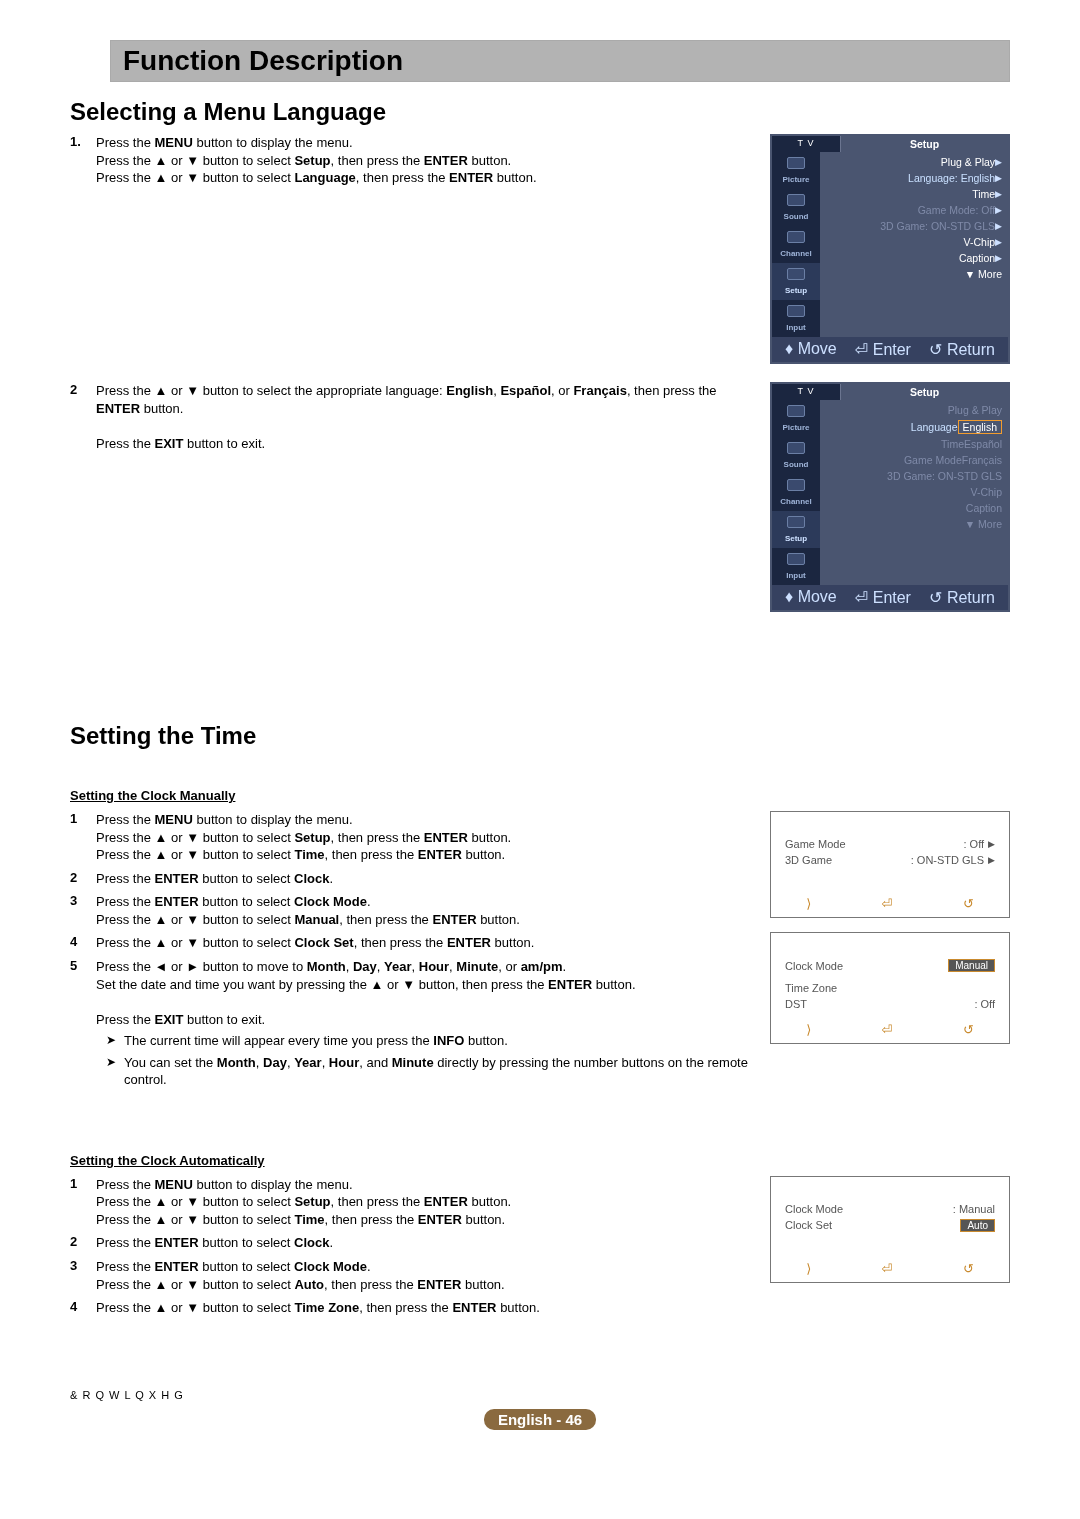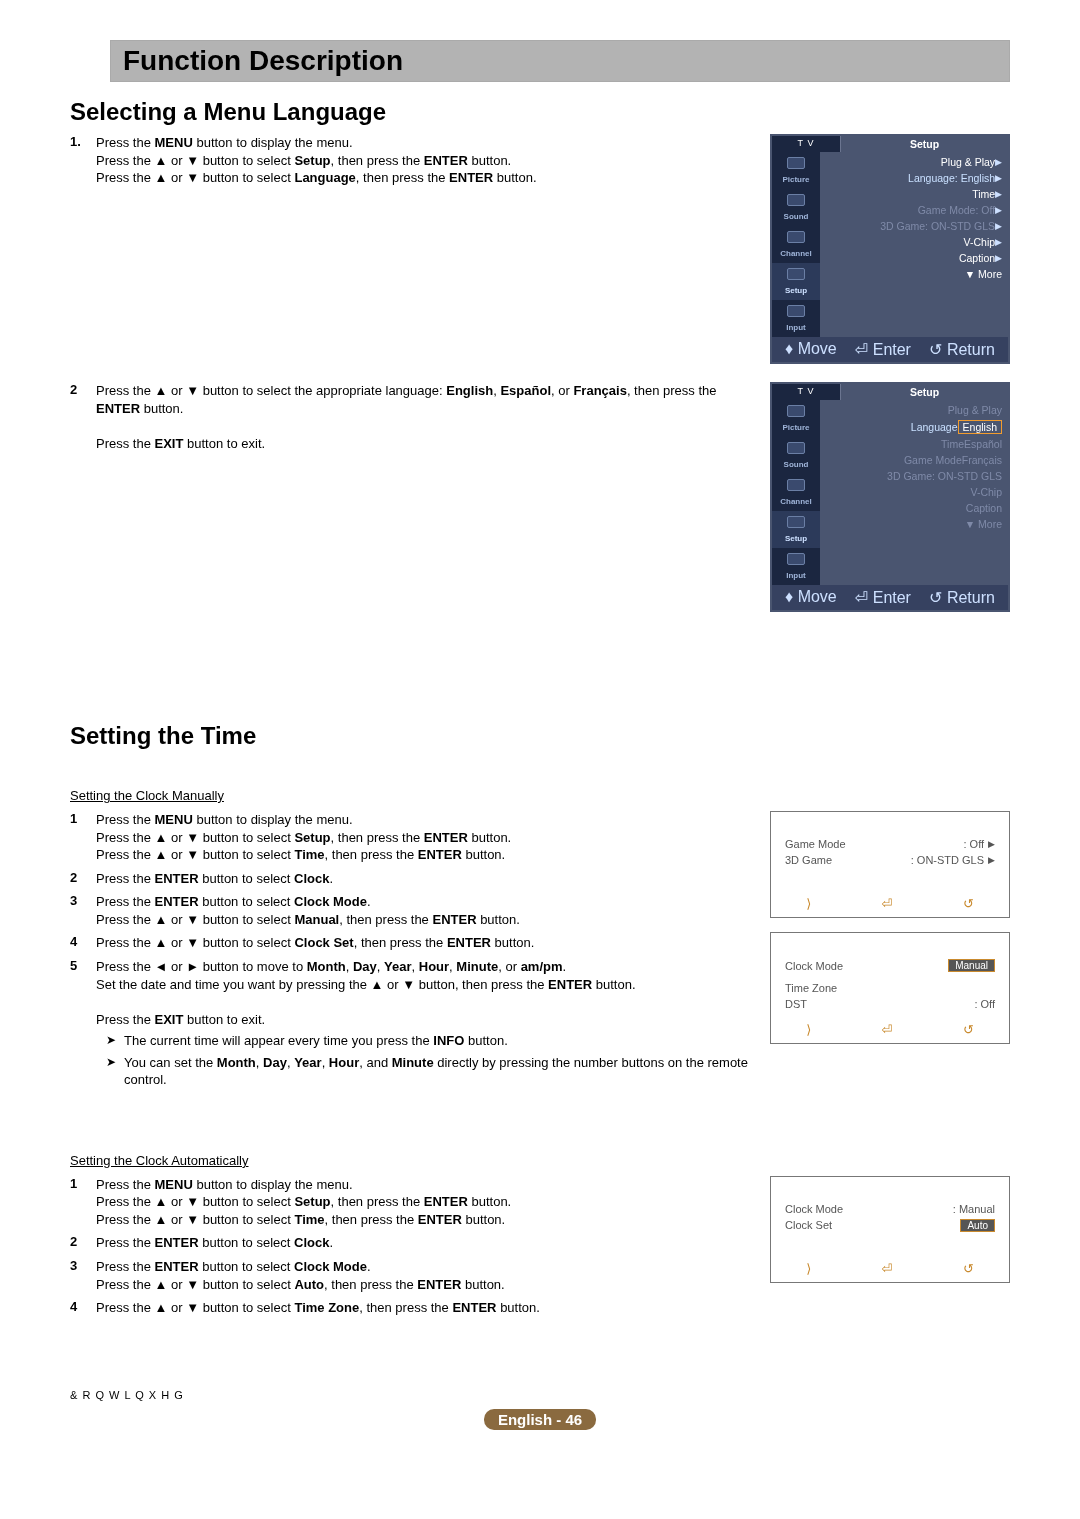--- a/index.html
+++ b/index.html
@@ -7,21 +7,21 @@
   .gray-banner { background: #b3b3b3; border: 1px solid #aaa; padding: 4px 12px; margin-bottom: 16px; margin-left: 40px; }
   .fn-title { font-size: 28px; font-weight: bold; display:inline-block; }
   h2.section { font-size: 24px; font-weight: bold; margin: 12px 0 8px 0; }
   .content-row { display:flex; gap:20px; margin-bottom:18px; align-items:flex-start; }
   .text-col { flex:1; }
   .ol-row { display:flex; gap:10px; margin-bottom:6px; }
   .ol-num { font-weight:bold; min-width:16px; }
   .ol-body { flex:1; line-height:1.35; }
   .bold { font-weight:bold; }
   .intro { font-weight:bold; line-height:1.4; margin-bottom:12px; }
-  .sub-head { font-weight:normal; text-decoration: underline; margin: 10px 0 8px 0; }
+  .sub-head { font-weight:bold; text-decoration: underline; margin: 10px 0 8px 0; }
   .note-row { display:flex; gap:8px; margin:4px 0 0 0; padding-left:10px; }
   .note-arrow { font-size:12px; }
 
   
   .osd { width:240px; border:2px solid #4a5570; background:#4a5570; color:#fff; font-size:10.5px; }
   .osd-titlebar { display:flex; }
   .osd-tv { background:#1b2640; width:68px; text-align:center; font-weight:normal; padding:2px 0; font-size:9px; letter-spacing:1px;}
   .osd-setup { flex:1; background:#4a5570; text-align:center; font-weight:bold; padding:2px 0; border-left:1px solid #6b7590;}
   .osd-body { display:flex; }
   .osd-side { width:48px; background:#1b2640; display:flex; flex-direction:column; }

